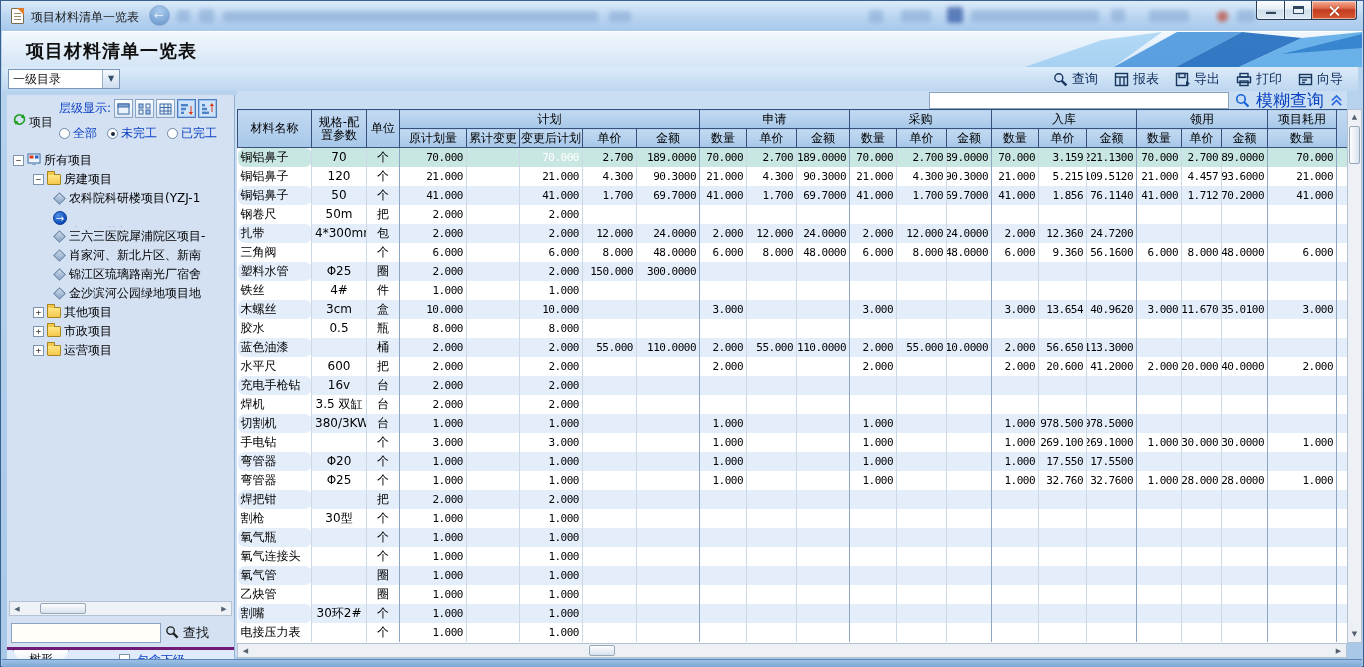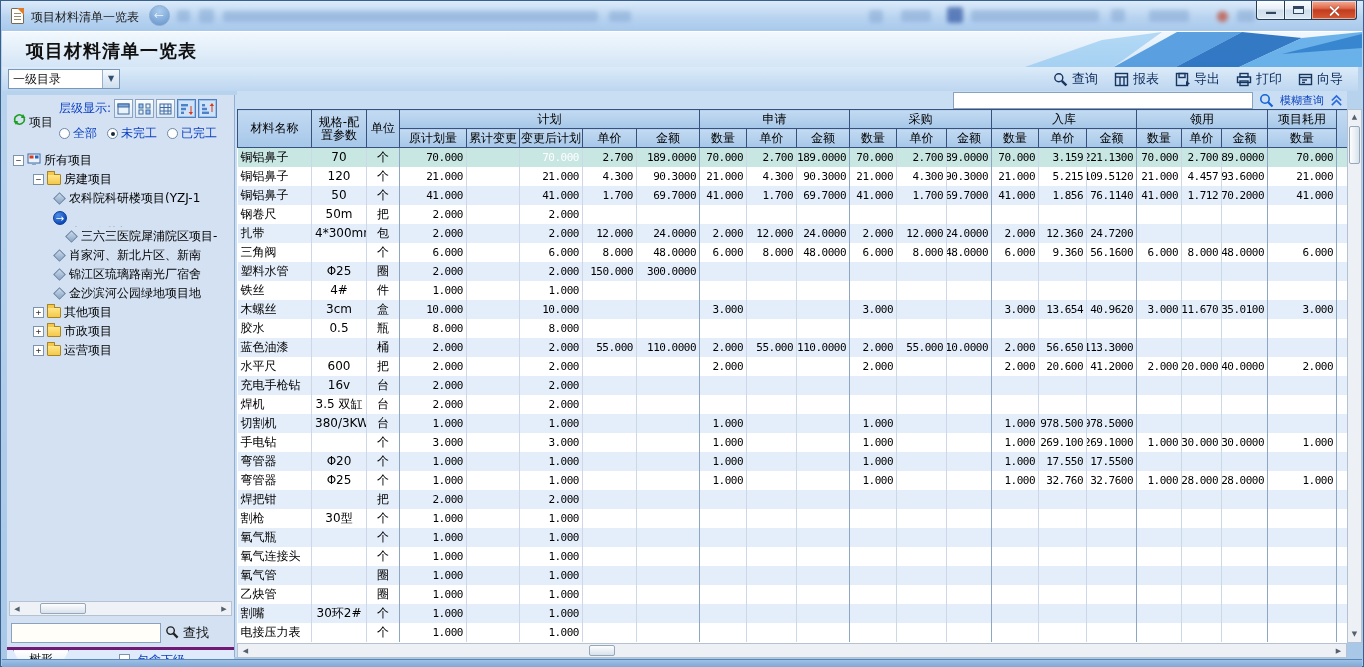--- a/index.html
+++ b/index.html
@@ -48,21 +48,21 @@
   .dd-text { flex:1; font-size:12px; line-height:18px; padding-left:4px; color:#111; overflow:hidden; white-space:nowrap; }
   .dd-btn { width:17px; background:linear-gradient(#f4f9fe,#cfdeee); border-left:1px solid #9ab0c8; font-size:8px; color:#33506e; text-align:center; line-height:18px; }
   .toolbar { position:absolute; right:10px; top:0; height:24px; display:flex; align-items:center; gap:6px; }
   .tb-item { display:flex; align-items:center; gap:4px; padding:2px 5px; cursor:default; }
   .tb-item span { font-size:13px; color:#0e2d5c; }
 
   
   .band3 { position:absolute; left:236px; top:90px; width:1110px; height:18px; background:#c9ddf3;
     display:flex; align-items:center; justify-content:flex-end; gap:6px; padding-right:4px; }
   .fuzzy-input { width:300px; height:17px; border:1px solid #8aa2bd; background:#fff; font-size:12px; padding:0 3px; outline:none; }
-  .fz-label { font-size:11px; color:#0a43c0; }
+  .fz-label { font-size:17px; color:#0a43c0; }
   .fz-ico,.collapse { display:inline-flex; }
 
   
   .sidebar { position:absolute; left:6px; top:94px; width:228px; height:562px; background:#d3e1f3;
     border-right:1px solid #93afd0; font-size:12px; }
   .refresh { position:absolute; left:6px; top:18px; }
   .proj-label { position:absolute; left:22px; top:19px; color:#111; }
   .lvl-row { position:absolute; left:52px; top:4px; display:flex; align-items:center; gap:3px; }
   .lvl-label { color:#0a3fc4; }
   .lvl-btn { width:19px; height:19px; border:1px solid #8aa4c4; background:linear-gradient(#fbfdff,#dde8f4);
@@ -99,21 +99,21 @@
   
   .gridwrap { position:absolute; left:236px; top:108px; width:1110px; height:534px; overflow:hidden; background:#fff; }
   table { border-collapse:collapse; table-layout:fixed; width:1110px; }
   th { background:linear-gradient(#c3daf2,#a6c7e9); border:1px solid #35517c; font-size:12px; font-weight:400;
     color:#000; height:19px; padding:0 1px; line-height:13px; overflow:hidden; }
   td { height:19px; padding:0 3px; font-size:12px; color:#000; border-right:1px solid #ccd8e6; overflow:hidden; white-space:nowrap; background:#fff; }
   tbody tr:nth-child(odd) td { background:#e4eefa; }
   tr.sel td { background:#c8e6e2 !important; }
   td.active { background:#7b6a10 !important; color:#fff; }
   td.gb { border-right-color:#8fa6c2; }
-  td.c-name { text-align:left; }
+  td.c-name { text-align:left;border-radius:7px; }
   td.c-spec,td.c-unit { text-align:center; }
   td.n { direction:rtl; text-align:right; font-family:"DejaVu Sans Mono","Liberation Mono",monospace;
     font-size:11px; letter-spacing:-0.5px; }
 
   
   .vscroll { position:absolute; left:1346px; top:108px; width:15px; height:534px; background:#edf1f6; border:1px solid #b4c2d2; }
   .vscroll .sb-arrow { height:15px; font-size:7px; color:#55606e; text-align:center; line-height:15px; }
   .vthumb { position:absolute; left:1px; top:16px; width:11px; height:38px; background:linear-gradient(90deg,#fdfefe,#d8e2ec); border:1px solid #96a7ba; border-radius:2px; }
   .vscroll .down { position:absolute; bottom:0; width:100%; }
   .hscroll { position:absolute; left:236px; top:642px; width:1110px; height:15px; background:#edf1f6; border:1px solid #b4c2d2; display:flex; align-items:center; }
@@ -328,21 +328,21 @@
           <span class="lbl">房建项目</span>
         </div>
         <div class="tree-row" style="padding-left: 46px;">
           <span class="ico-diamond"></span>
           <span class="lbl">农科院科研楼项目(YZJ-1</span>
         </div>
         <div class="tree-row sel" style="padding-left: 46px;">
           <span class="ico-arrow">→</span>
           <span class="lbl">康城嘉苑新居工程A区二组</span>
         </div>
-        <div class="tree-row" style="padding-left: 58px;">
+        <div class="tree-row" style="padding-left: 46px;">
           <span class="ico-diamond"></span>
           <span class="lbl">三六三医院犀浦院区项目-</span>
         </div>
         <div class="tree-row" style="padding-left: 46px;">
           <span class="ico-diamond"></span>
           <span class="lbl">肖家河、新北片区、新南</span>
         </div>
         <div class="tree-row" style="padding-left: 46px;">
           <span class="ico-diamond"></span>
           <span class="lbl">锦江区琉璃路南光厂宿舍</span>

